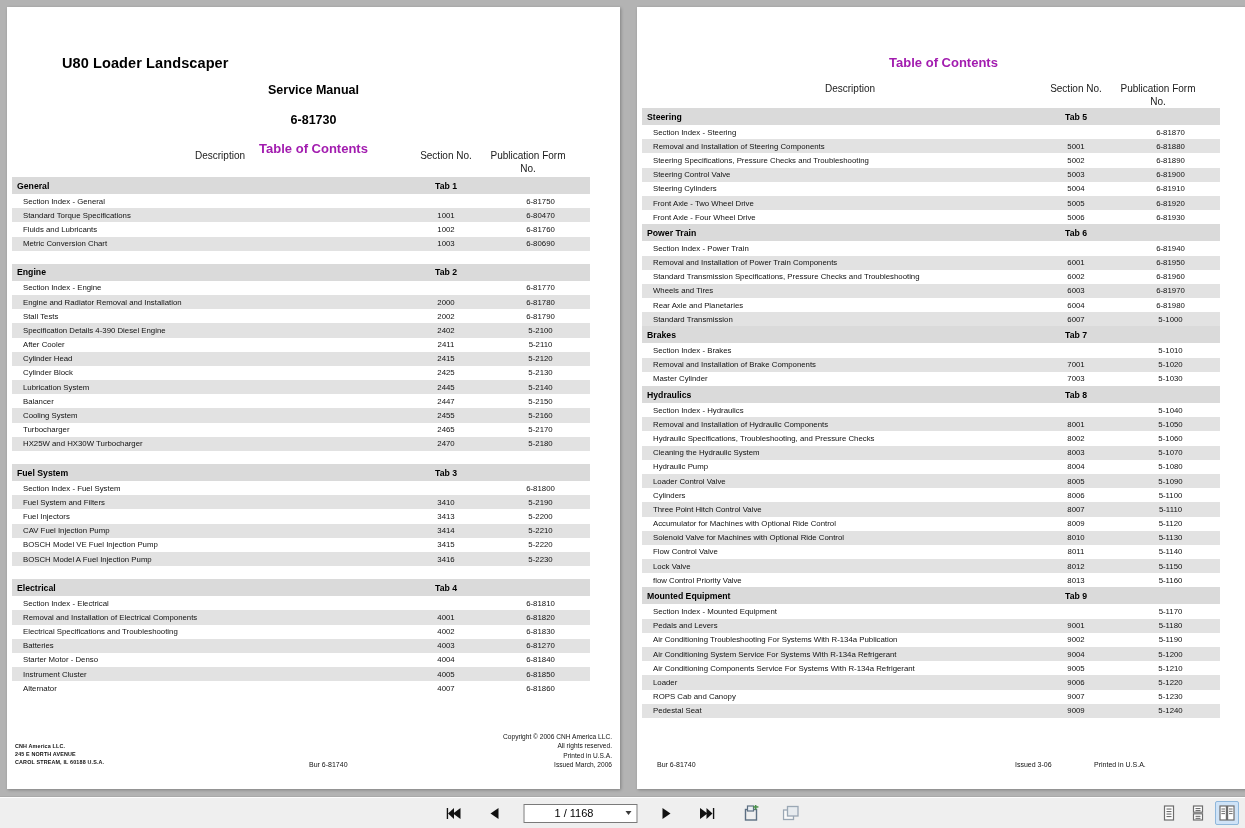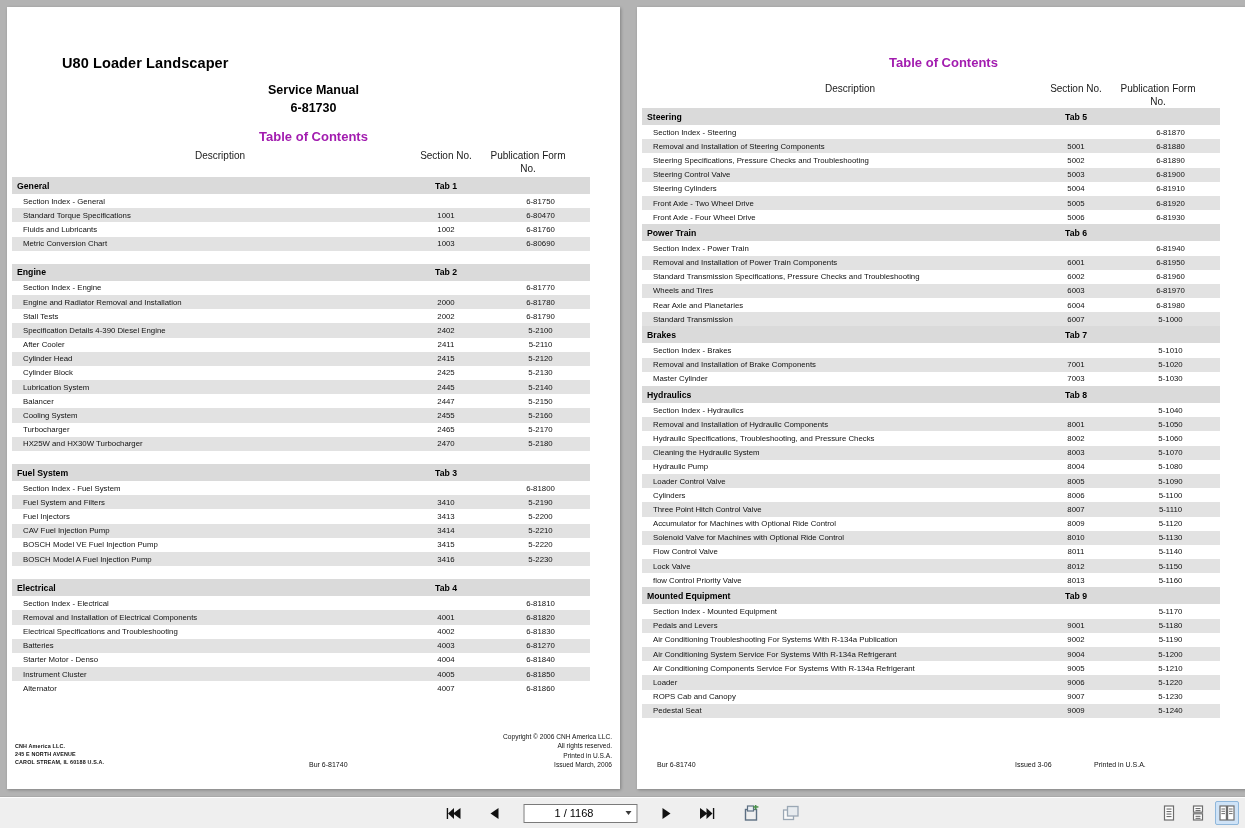--- a/index.html
+++ b/index.html
@@ -249,21 +249,21 @@
 <body>
 
 <div id="viewer">
 
   <div class="page" id="page-left">
     <div class="page-inner">
 
       <div style="position:absolute;left:55px;top:48px;width:503px;">
         <div class="doc-title">U80 Loader Landscaper</div>
         <div class="doc-sub" style="margin-top:12px;">Service Manual</div>
-        <div class="doc-sub" style="margin-top:4px;">6-81730</div>
+        <div class="doc-sub" style="margin-top:16px;">6-81730</div>
         <div class="doc-toc-head" style="margin-top:14px;">Table of Contents</div>
       </div>
 
       <div class="col-heads" style="position:absolute;left:5px;top:141px;width:578px;">
         <div class="ch-desc" style="width:400px;left:8px;">Description</div>
         <div class="ch-sect" style="left:389px;">Section No.</div>
         <div class="ch-pub" style="left:473px;">
           <span>Publication Form</span><br>
           <span>No.</span>
         </div>

